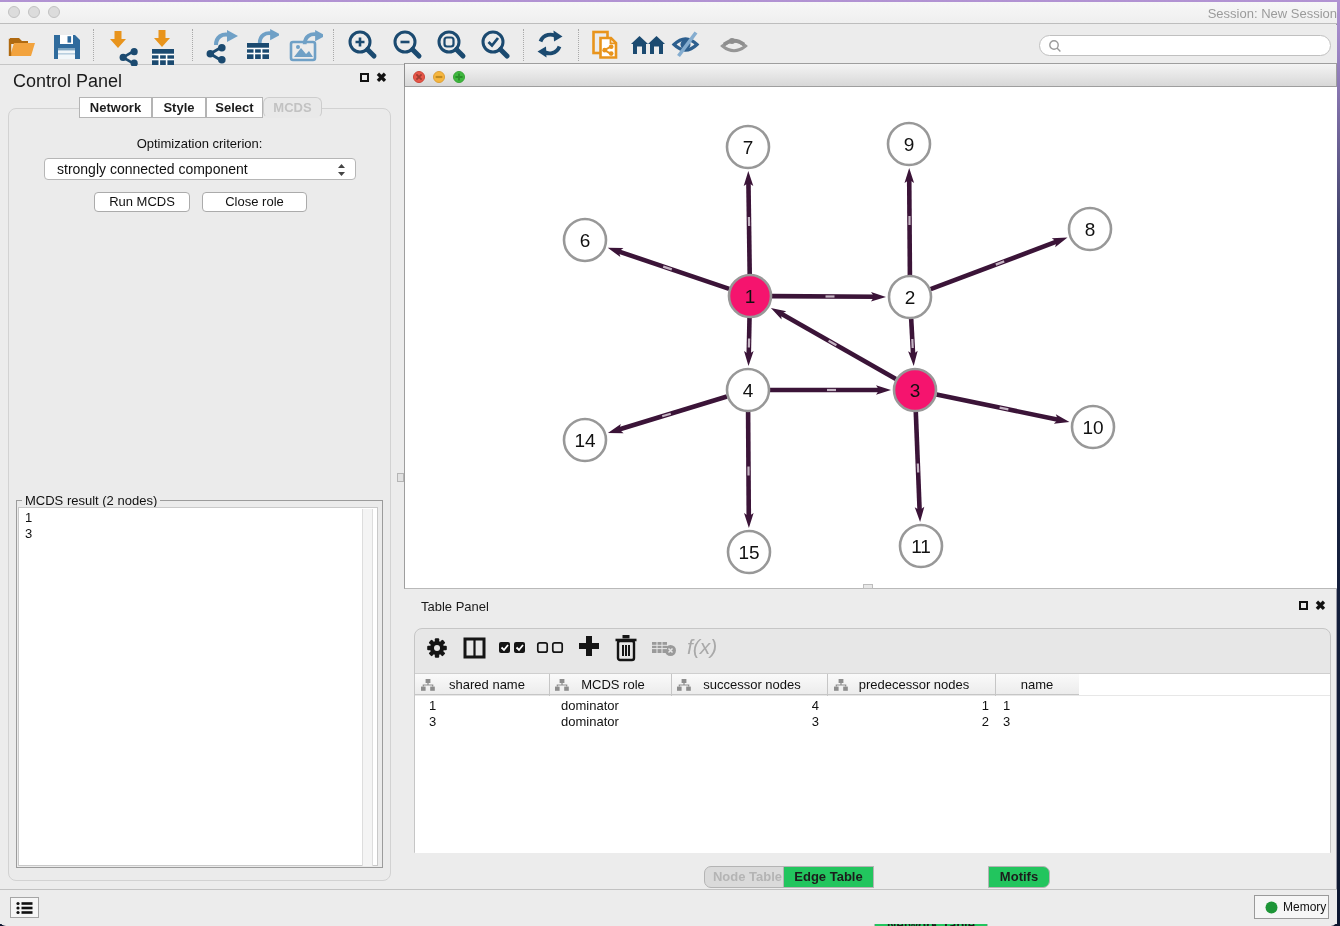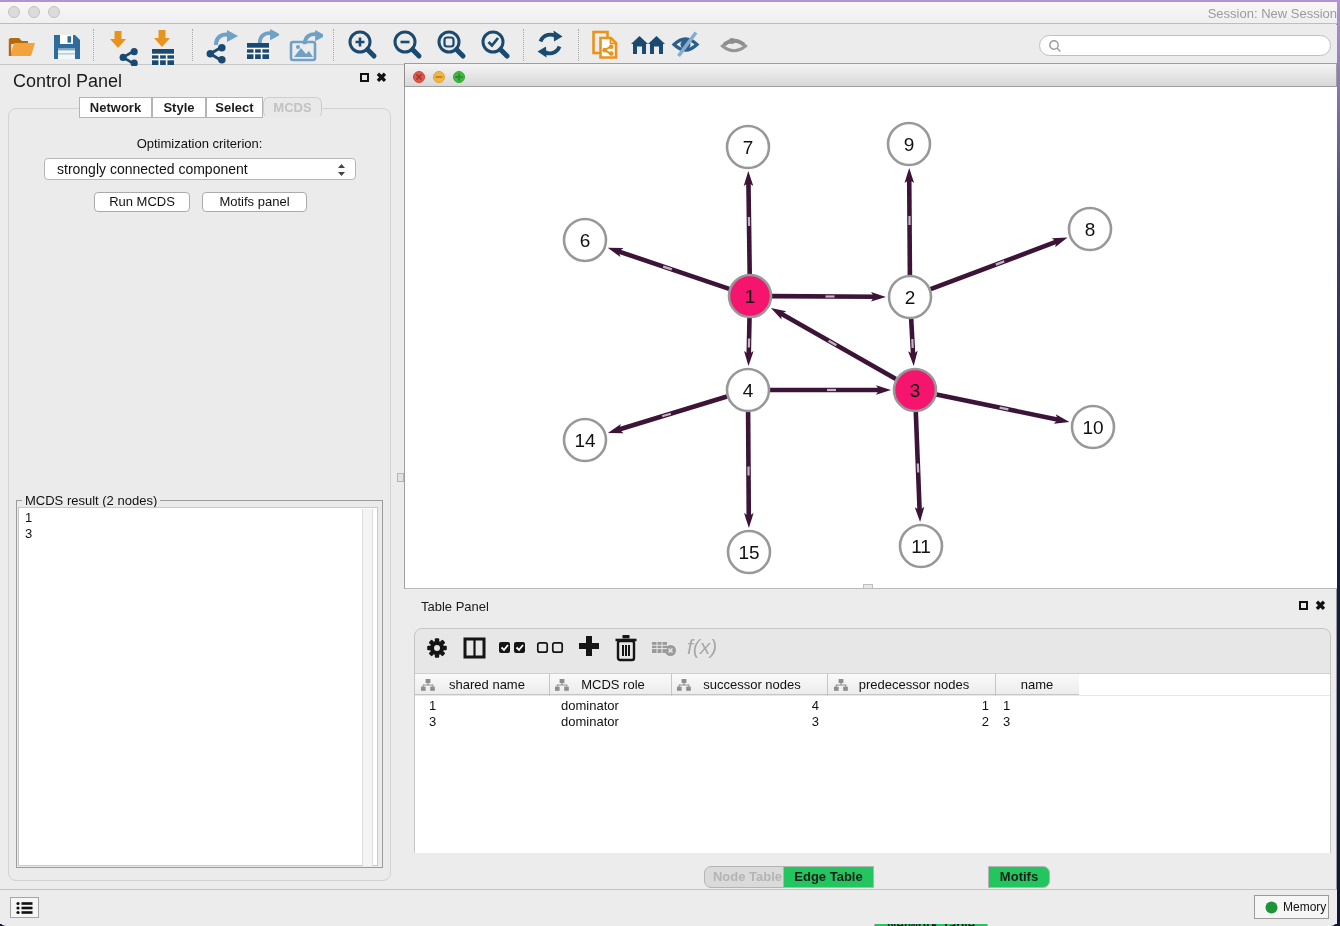--- a/index.html
+++ b/index.html
@@ -241,21 +241,21 @@
 <div class="tab" style="left:206px; width:57px;">Select</div>
 <div class="tab" style="left:263px; width:59px; background:#e9e9e9; color:#c2c2c2; border-color:#cdcdcd; border-radius:6px; border-bottom-color:#e9e9e9;">MCDS</div>
 <div class="abs" style="left:8px; top:136px; width:383px; text-align:center; font-size:13px; color:#111;">Optimization criterion:</div>
 <div class="combo">strongly connected component
   <svg width="11" height="14" style="position:absolute; right:8px; top:4px;" viewBox="0 0 11 14">
       <path d="M2 5 L5.5 1 L9 5 Z" fill="#444"></path>
       <path d="M2 9 L5.5 13 L9 9 Z" fill="#444"></path>
     </svg>
 </div>
 <div class="btn" style="left:94px; width:96px;">Run MCDS</div>
-<div class="btn" style="left:202px; width:105px;">Motifs panel</div>
+<div class="btn" style="left:202px; width:105px;">Close role</div>
 <div class="mcdsgroup"></div>
 <div class="mcdslabel">MCDS result (2 nodes)</div>
 <div class="mcdslist">
   <div style="padding:2px 0 0 6px; line-height:16px;">1<br>3</div>
   <div class="sbtrack"></div>
 </div>
 
 <div class="netbar">
   <div class="light" style="left:8px; background:#e8574a; border:1px solid #ca4437;">
       <svg width="10" height="10" viewBox="0 0 10 10">

